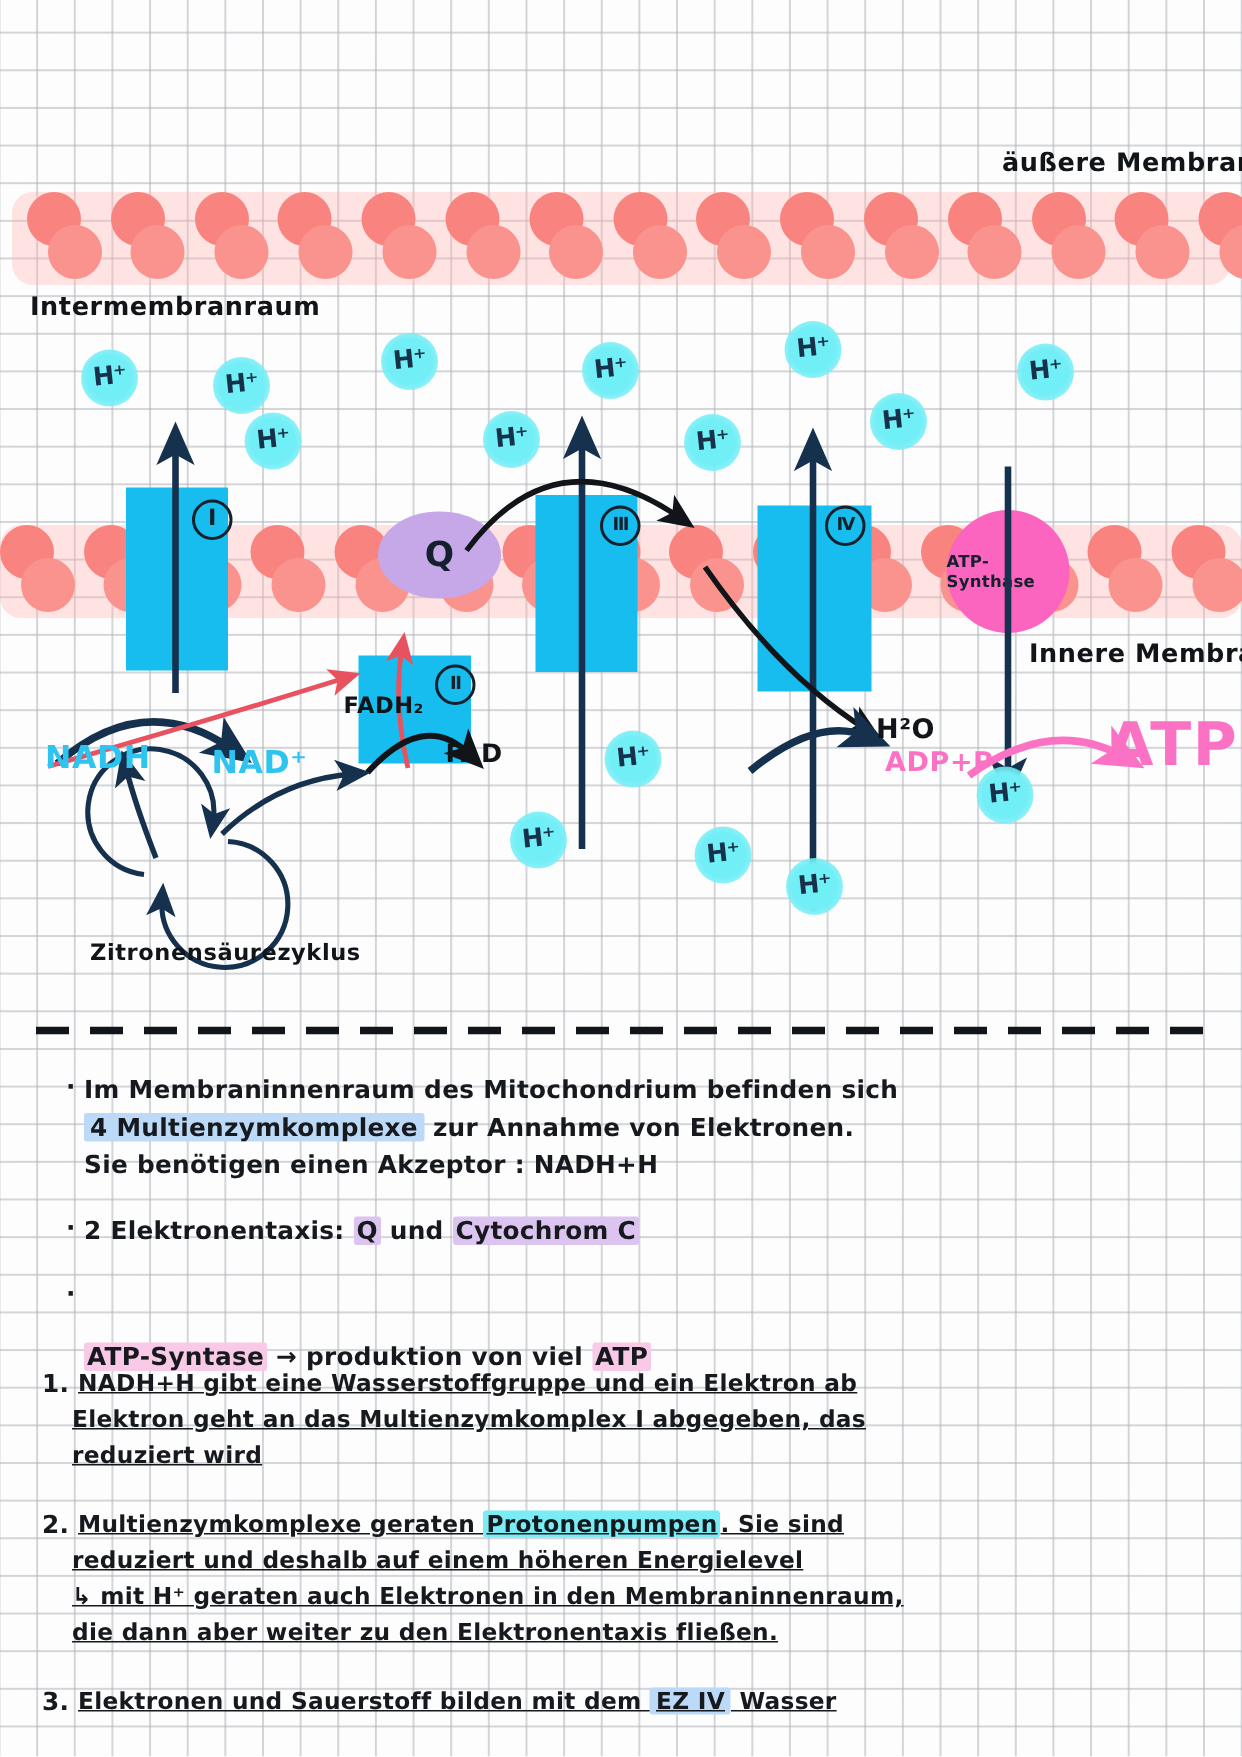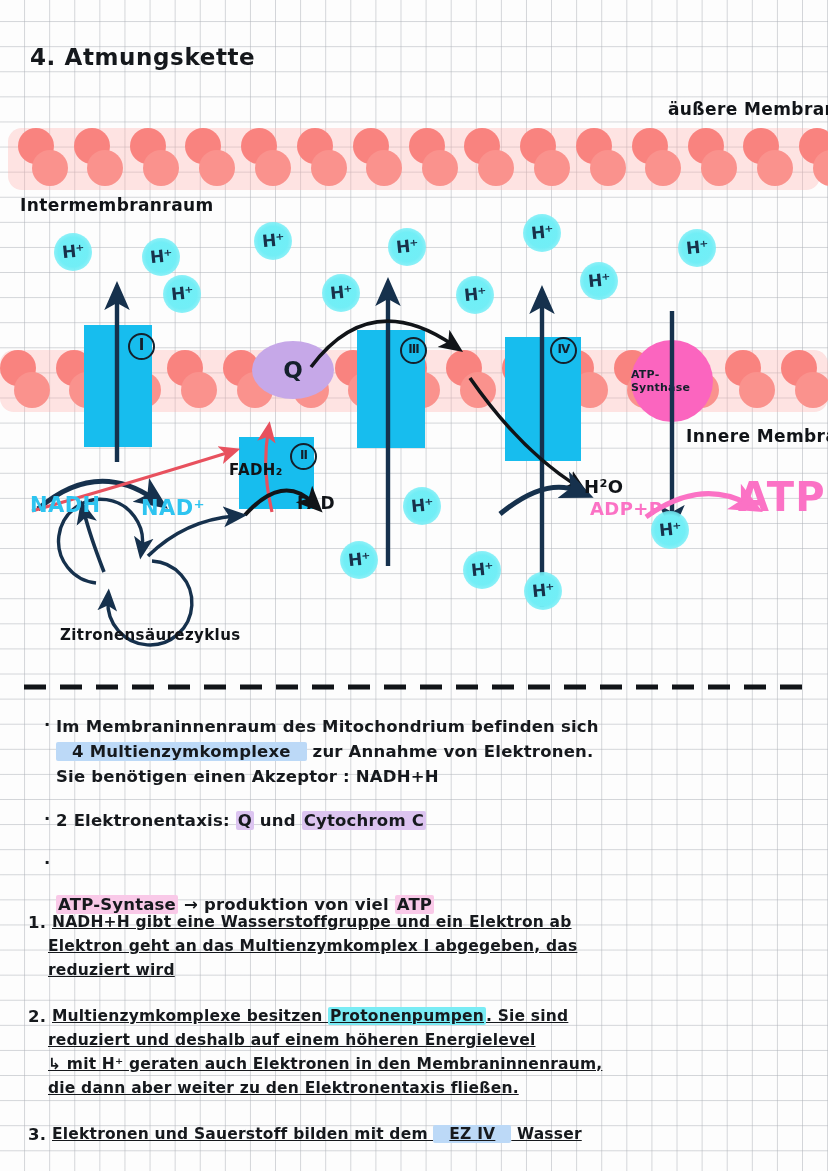--- a/index.html
+++ b/index.html
@@ -105,21 +105,21 @@
     font-size: 17px;
     letter-spacing: -0.5px;
   }
   .hplus span { transform: translateY(-1px) rotate(-6deg); display:inline-block; }
 
   
   .t-cyan { color: #2ec4f0; }
   .t-pink { color: #fb72c5; }
 
   
-  .hl-blue { background: #bcd9f7; border-radius: 2px; padding: 0 16px; }
+  .hl-blue { background: #bcd9f7; border-radius: 2px; padding: 0 4px; }
   .hl-purple { background: #dcc4f0; border-radius: 2px; padding: 0 2px; }
   .hl-pink { background: #f9c9e8; border-radius: 2px; padding: 0 2px; }
   .hl-cyan { background: #79ecf5; border-radius: 2px; padding: 0 2px; }
 
   
   .note {
     position: absolute;
     font-family: "DejaVu Sans", sans-serif;
     color: #16191d;
     font-size: 16.5px;
@@ -130,21 +130,20 @@
   }
   .note.small { font-size: 15.5px; text-decoration: underline; }
 
   svg { overflow: visible; }
 </style>
 </head>
 <body>
 
 <div id="page">
 
-  <div class="abs hw title" style="left:30px; top:45px;">4. Atmungskette</div>
 
   <div class="abs hw lbl-md" style="left:668px; top:101px;">äußere Membran</div>
 
   <div class="abs memb-band" id="outer-memb" style="left:8px; top:128px; width:812px; height:62px;">
     <div class="lipid-row" id="outer-lipids">
         <div class="lipid" style="width: 36px; height: 36px; left: 10px; top: 0px;"></div>
         <div class="lipid pale" style="width: 36px; height: 36px; left: 23.68px; top: 22.32px;"></div>
         <div class="lipid" style="width: 36px; height: 36px; left: 65.8px; top: 0px;"></div>
         <div class="lipid pale" style="width: 36px; height: 36px; left: 79.48px; top: 22.32px;"></div>
         <div class="lipid" style="width: 36px; height: 36px; left: 121.6px; top: 0px;"></div>
@@ -353,21 +352,21 @@
       <div class="note" style="left: 56px; top: 764px;"><span>Sie benötigen einen Akzeptor : NADH+H</span></div>
       <div class="note" style="left: 44px; top: 806px;">·</div>
       <div class="note" style="left: 56px; top: 808px;"><span>2 Elektronentaxis: </span><span class="hl-purple">Q</span><span> und </span><span class="hl-purple">Cytochrom C</span></div>
       <div class="note" style="left: 44px; top: 850px;">·</div>
       <div class="note" style="left: 56px; top: 892px;"><span class="hl-pink">ATP-Syntase</span><span> → produktion von viel </span><span class="hl-pink">ATP</span></div>
       <div class="note" style="left: 28px; top: 910px;">1.</div>
       <div class="note small" style="left: 52px; top: 910px;"><span>NADH+H gibt eine Wasserstoffgruppe und ein Elektron ab</span></div>
       <div class="note small" style="left: 48px; top: 934px;"><span>Elektron geht an das Multienzymkomplex I abgegeben, das</span></div>
       <div class="note small" style="left: 48px; top: 958px;"><span>reduziert wird</span></div>
       <div class="note" style="left: 28px; top: 1004px;">2.</div>
-      <div class="note small" style="left: 52px; top: 1004px;"><span>Multienzymkomplexe besitzen </span><span class="hl-cyan">Protonenpumpen</span><span>. Sie sind</span></div>
+      <div class="note small" style="left: 52px; top: 1004px;"><span>Multienzymkomplexe geraten </span><span class="hl-cyan">Protonenpumpen</span><span>. Sie sind</span></div>
       <div class="note small" style="left: 48px; top: 1028px;"><span>reduziert und deshalb auf einem höheren Energielevel</span></div>
       <div class="note small" style="left: 48px; top: 1052px;"><span>↳ mit H⁺ geraten auch Elektronen in den Membraninnenraum,</span></div>
       <div class="note small" style="left: 48px; top: 1076px;"><span>die dann aber weiter zu den Elektronentaxis fließen.</span></div>
       <div class="note" style="left: 28px; top: 1122px;">3.</div>
       <div class="note small" style="left: 52px; top: 1122px;"><span>Elektronen und Sauerstoff bilden mit dem </span><span class="hl-blue">EZ IV</span><span> Wasser</span></div>
     </div>
 
 </div>
 
 </body></html>

